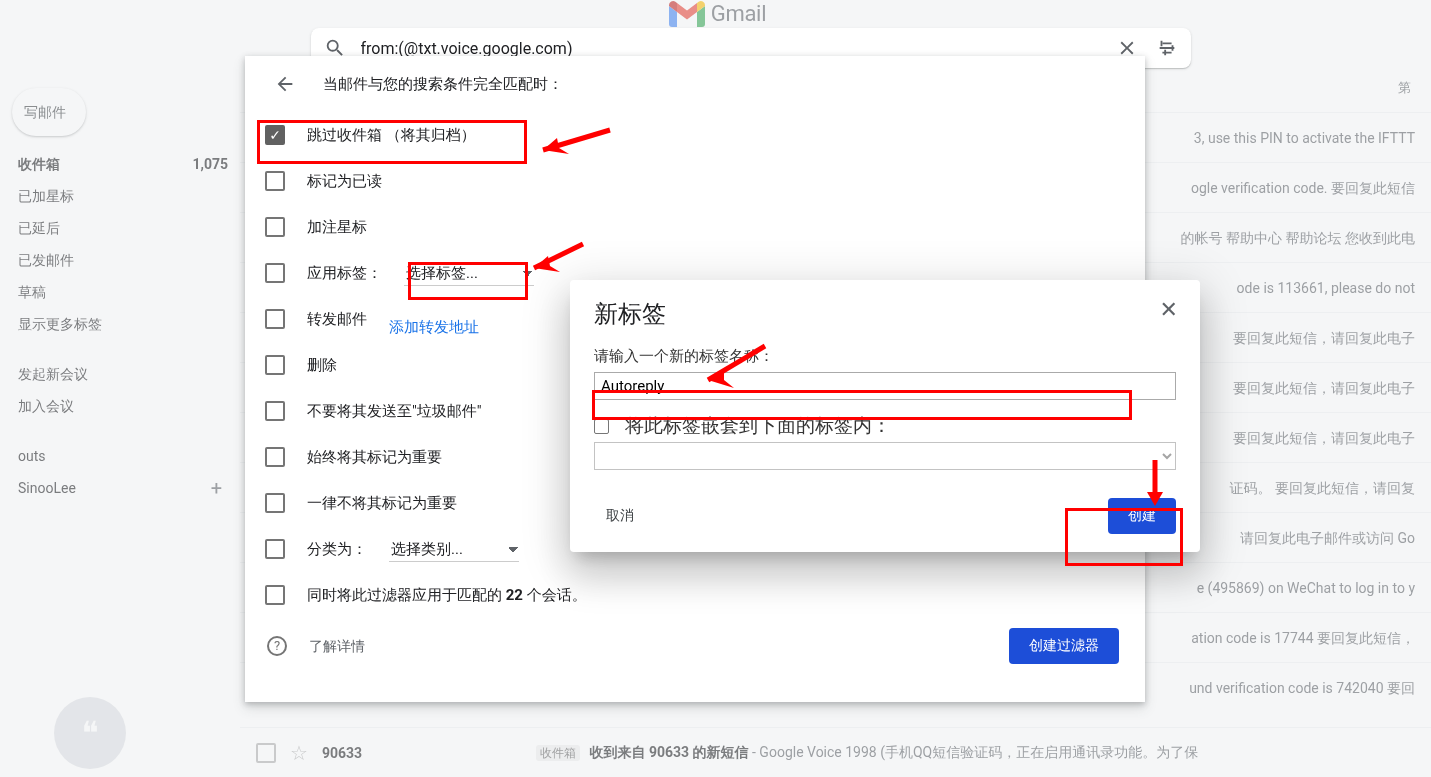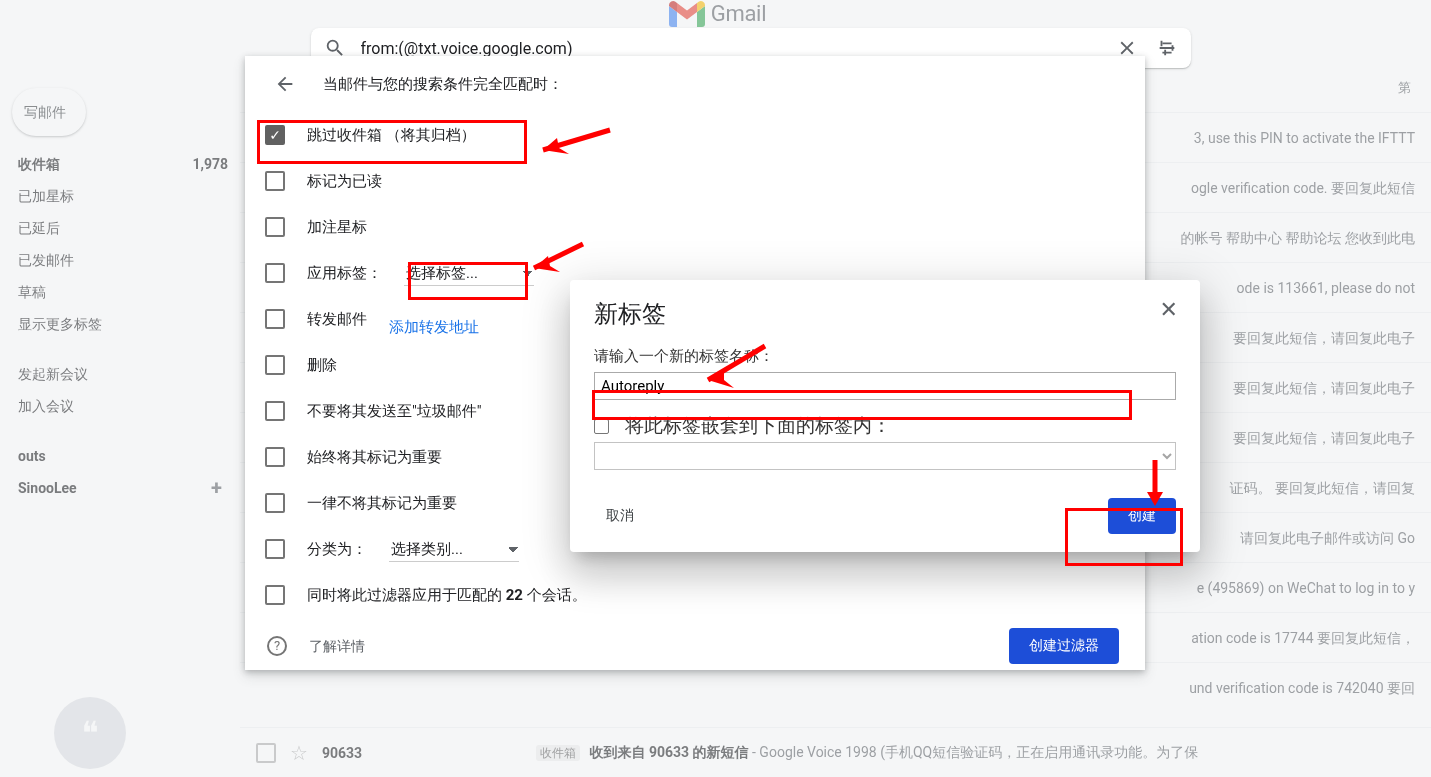--- a/index.html
+++ b/index.html
@@ -21,38 +21,38 @@
   .search-right { margin-left:auto; display:flex; }
 
   
   .sidebar { position:absolute; left:0; top:80px; width:240px; height:713px; padding-top:8px; }
   .compose { margin:0 0 12px 12px; height:48px; padding:0 20px 0 12px; border-radius:24px; background:#fff; box-shadow:0 1px 2px rgba(60,64,67,.3),0 1px 3px rgba(60,64,67,.15); display:inline-flex; align-items:center; font-size:14px; color:#3c4043; }
   .nav-item { display:flex; align-items:center; height:32px; padding:0 12px 0 18px; border-radius:0 16px 16px 0; font-size:14px; color:#202124; cursor:pointer; }
   .nav-item.bold { font-weight:700; }
   .nav-item .nm { flex:1; }
   .nav-item .cnt { color:#202124; }
   .nav-sep { height:18px; }
-  .nav-head { padding:6px 18px; color:#202124; font-size:14px; font-weight:700; display:flex; align-items:flex-start; justify-content:space-between; }
+  .nav-head { padding:6px 18px; color:#202124; font-size:14px; font-weight:400; display:flex; align-items:flex-start; justify-content:space-between; }
   .plus { font-size:20px; color:#5f6368; }
 
   
   .main { position:absolute; left:240px; top:64px; right:0; bottom:0; overflow:hidden; }
   .toolbar { height:48px; display:flex; align-items:center; justify-content:flex-end; padding:0 20px; color:#5f6368; font-size:13px; }
   .rows { }
   .row { height:50px; display:flex; align-items:center; padding:0 16px; border-top:1px solid #f1f3f4; font-size:14px; color:#5f6368; white-space:nowrap; overflow:hidden; gap:14px; }
   .row .ck { width:20px;height:20px;border:2px solid #b0b0b0;border-radius:2px;flex:0 0 auto; }
   .row .star { color:#b0b0b0;font-size:20px;flex:0 0 auto; }
   .row .from { color:#5f6368; width:200px; flex:0 0 auto; font-weight:700; }
   .row .tag { font-size:12px; background:#eee; color:#666; border-radius:3px; padding:1px 4px; margin-right:6px; }
   .row .sub { color:#202124; font-weight:700; }
   .row .snip { color:#5f6368; }
   .row.unread .from,.row.unread .sub { color:#202124; }
 
   
-  .filter-panel { position:absolute; left:245px; top:56px; width:900px; background:#fff; box-shadow:0 2px 6px rgba(60,64,67,.3),0 6px 12px rgba(60,64,67,.15); z-index:20; padding-bottom:6px; }
+  .filter-panel { position:absolute; left:245px; top:56px; width:900px; background:#fff; box-shadow:0 2px 6px rgba(60,64,67,.3),0 6px 12px rgba(60,64,67,.15); z-index:20; padding-bottom:38px; }
   .fp-head { display:flex; align-items:center; height:56px; padding:0 20px; gap:18px; color:#202124; font-size:15px; }
   .fp-row { display:flex; align-items:center; height:46px; padding:0 20px 0 20px; gap:22px; color:#202124; font-size:15px; }
   .fp-row .box { width:20px;height:20px;border:2px solid #757575;border-radius:2px;flex:0 0 auto;display:flex;align-items:center;justify-content:center; }
   .fp-row .box.on { background:#616161;border-color:#616161;color:#fff;font-size:14px;line-height:1; }
   .fp-row label { flex:0 0 auto; }
   .fp-row a.link { color:var(--link); text-decoration:none;margin-top:16px; }
   .fp-row select,.fp-row .pseudo-sel { border:0;border-bottom:1px solid #ccc; font-size:15px; padding:2px 24px 2px 2px; background:transparent; color:#202124; min-width:130px; -webkit-appearance:none; background-image:linear-gradient(45deg,transparent 50%,#5f6368 50%),linear-gradient(-45deg,transparent 50%,#5f6368 50%); background-position:right 6px top 10px,right 1px top 10px; background-size:5px 5px,5px 5px; background-repeat:no-repeat; }
   .fp-foot { display:flex; align-items:center; gap:22px; padding:10px 26px 0 22px; }
   .help { width:20px;height:20px;border:2px solid #757575;border-radius:50%;color:#757575;display:flex;align-items:center;justify-content:center;font-size:13px; }
   .learn { color:#5f6368; }
@@ -117,21 +117,21 @@
     </div>
   </div>
 </div>
 
 <div class="dim"></div>
 
 <div class="sidebar">
   <div class="compose">写邮件</div>
   <div class="nav-item bold">
       <span class="nm">收件箱</span>
-      <span class="cnt">1,978</span>
+      <span class="cnt">1,075</span>
     </div>
   <div class="nav-item">
       <span class="nm">已加星标</span>
     </div>
   <div class="nav-item">
       <span class="nm">已延后</span>
     </div>
   <div class="nav-item">
       <span class="nm">已发邮件</span>
     </div>

